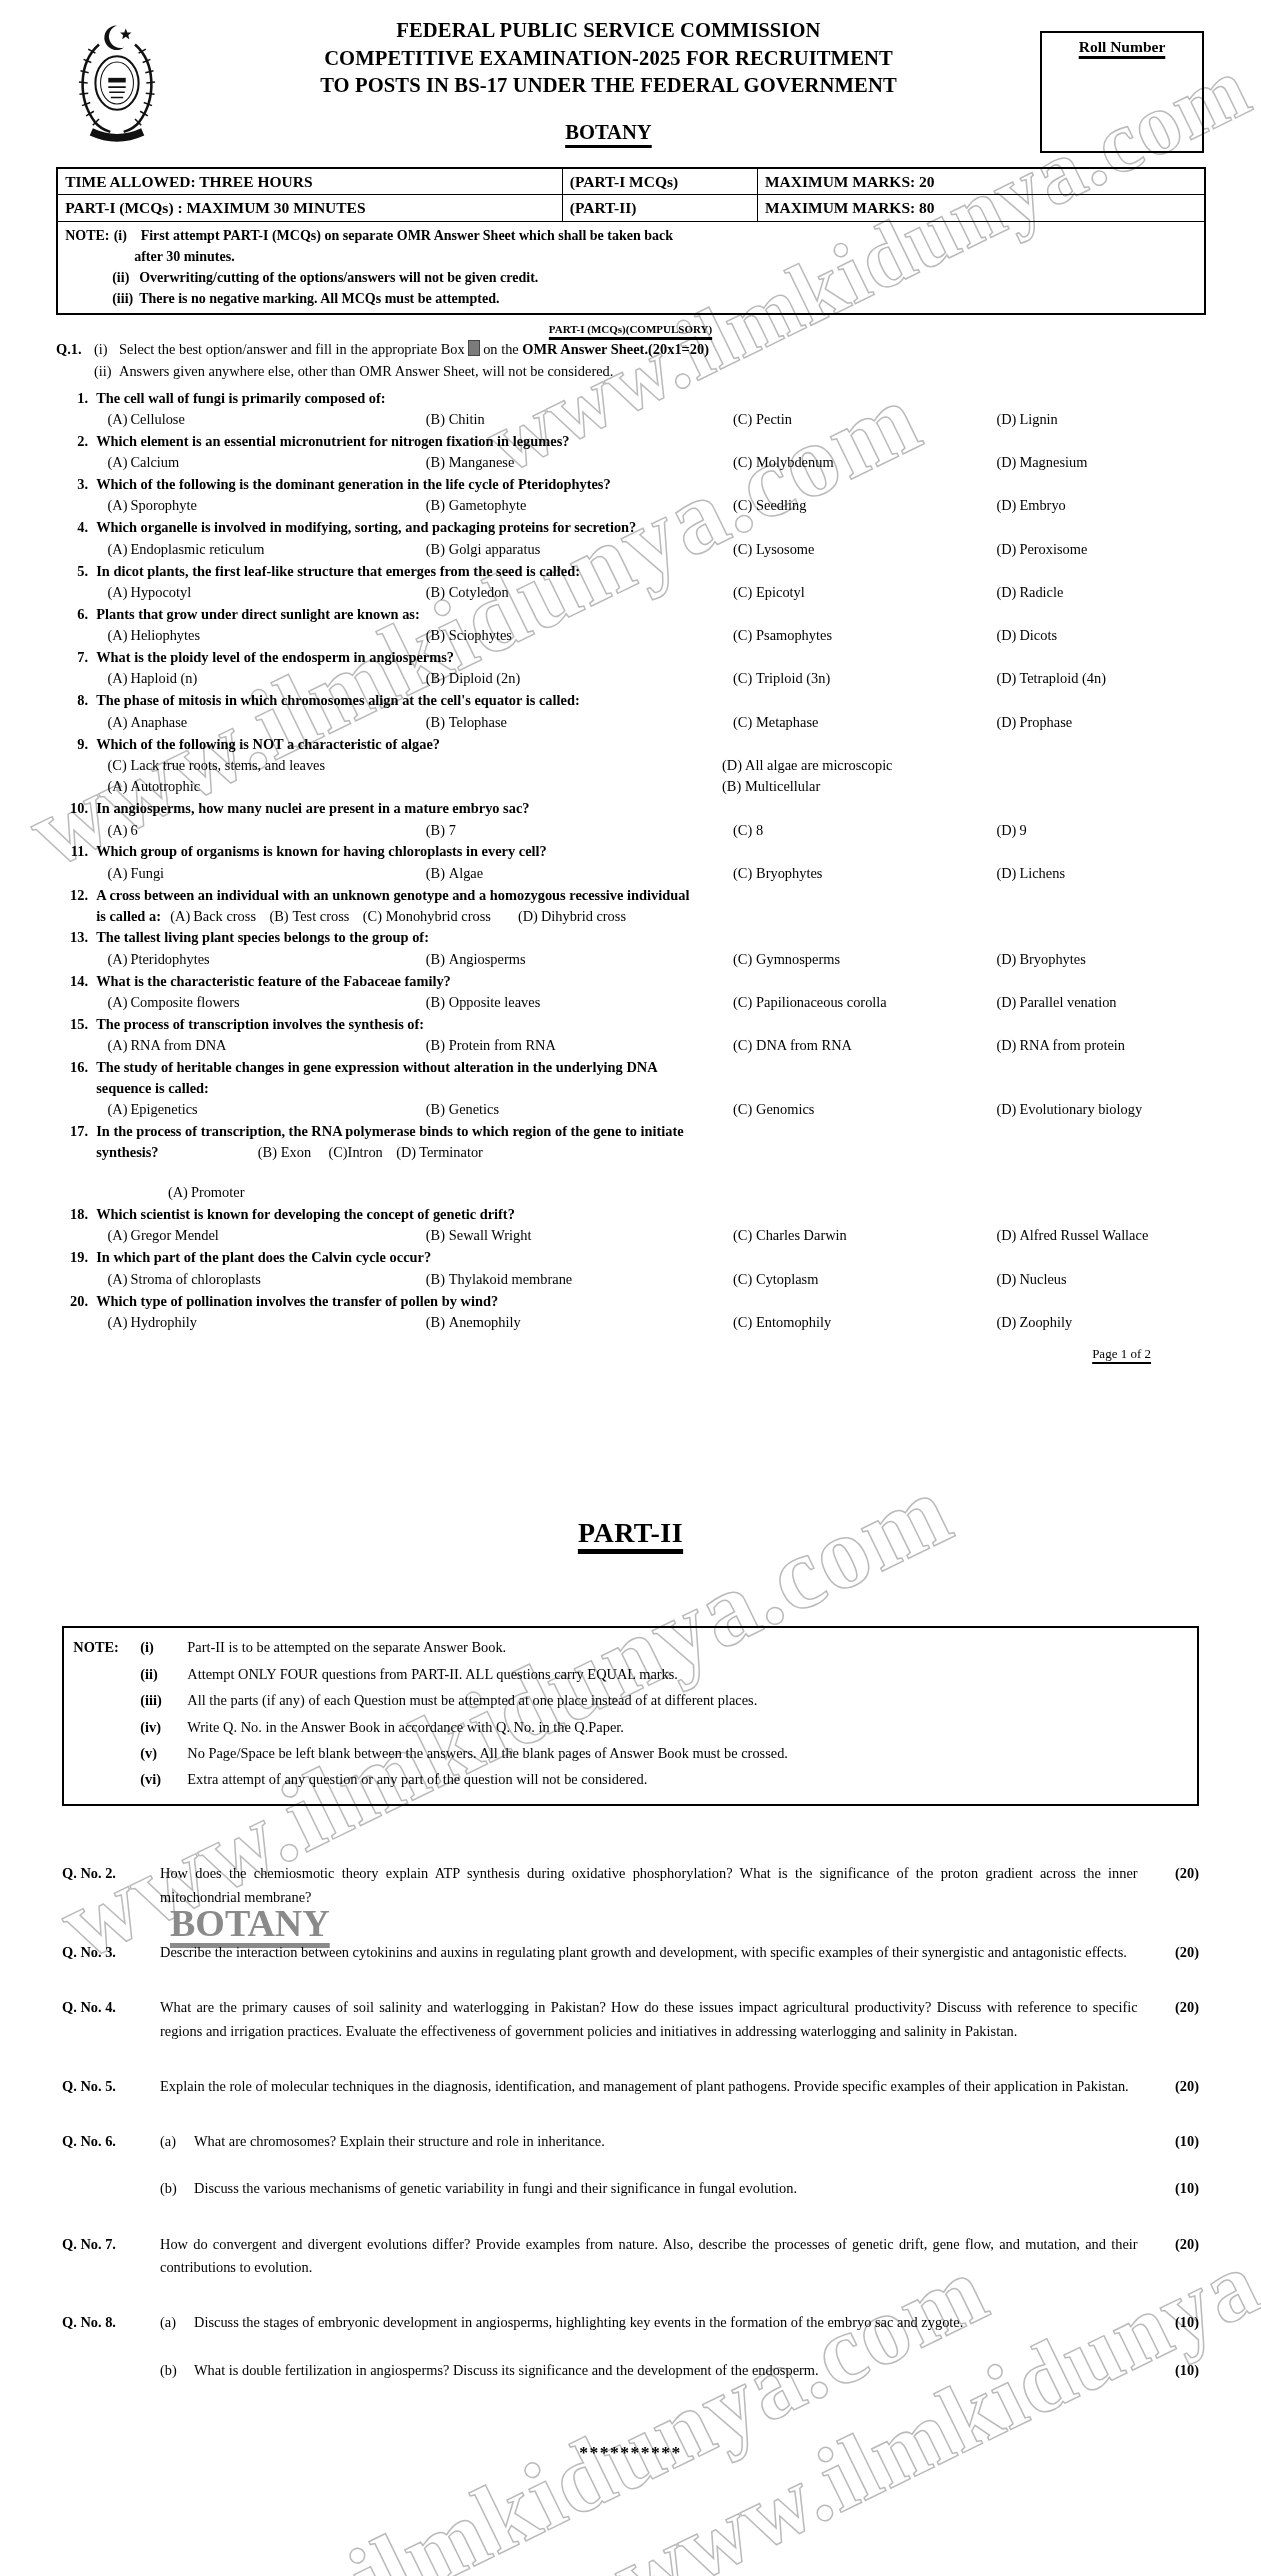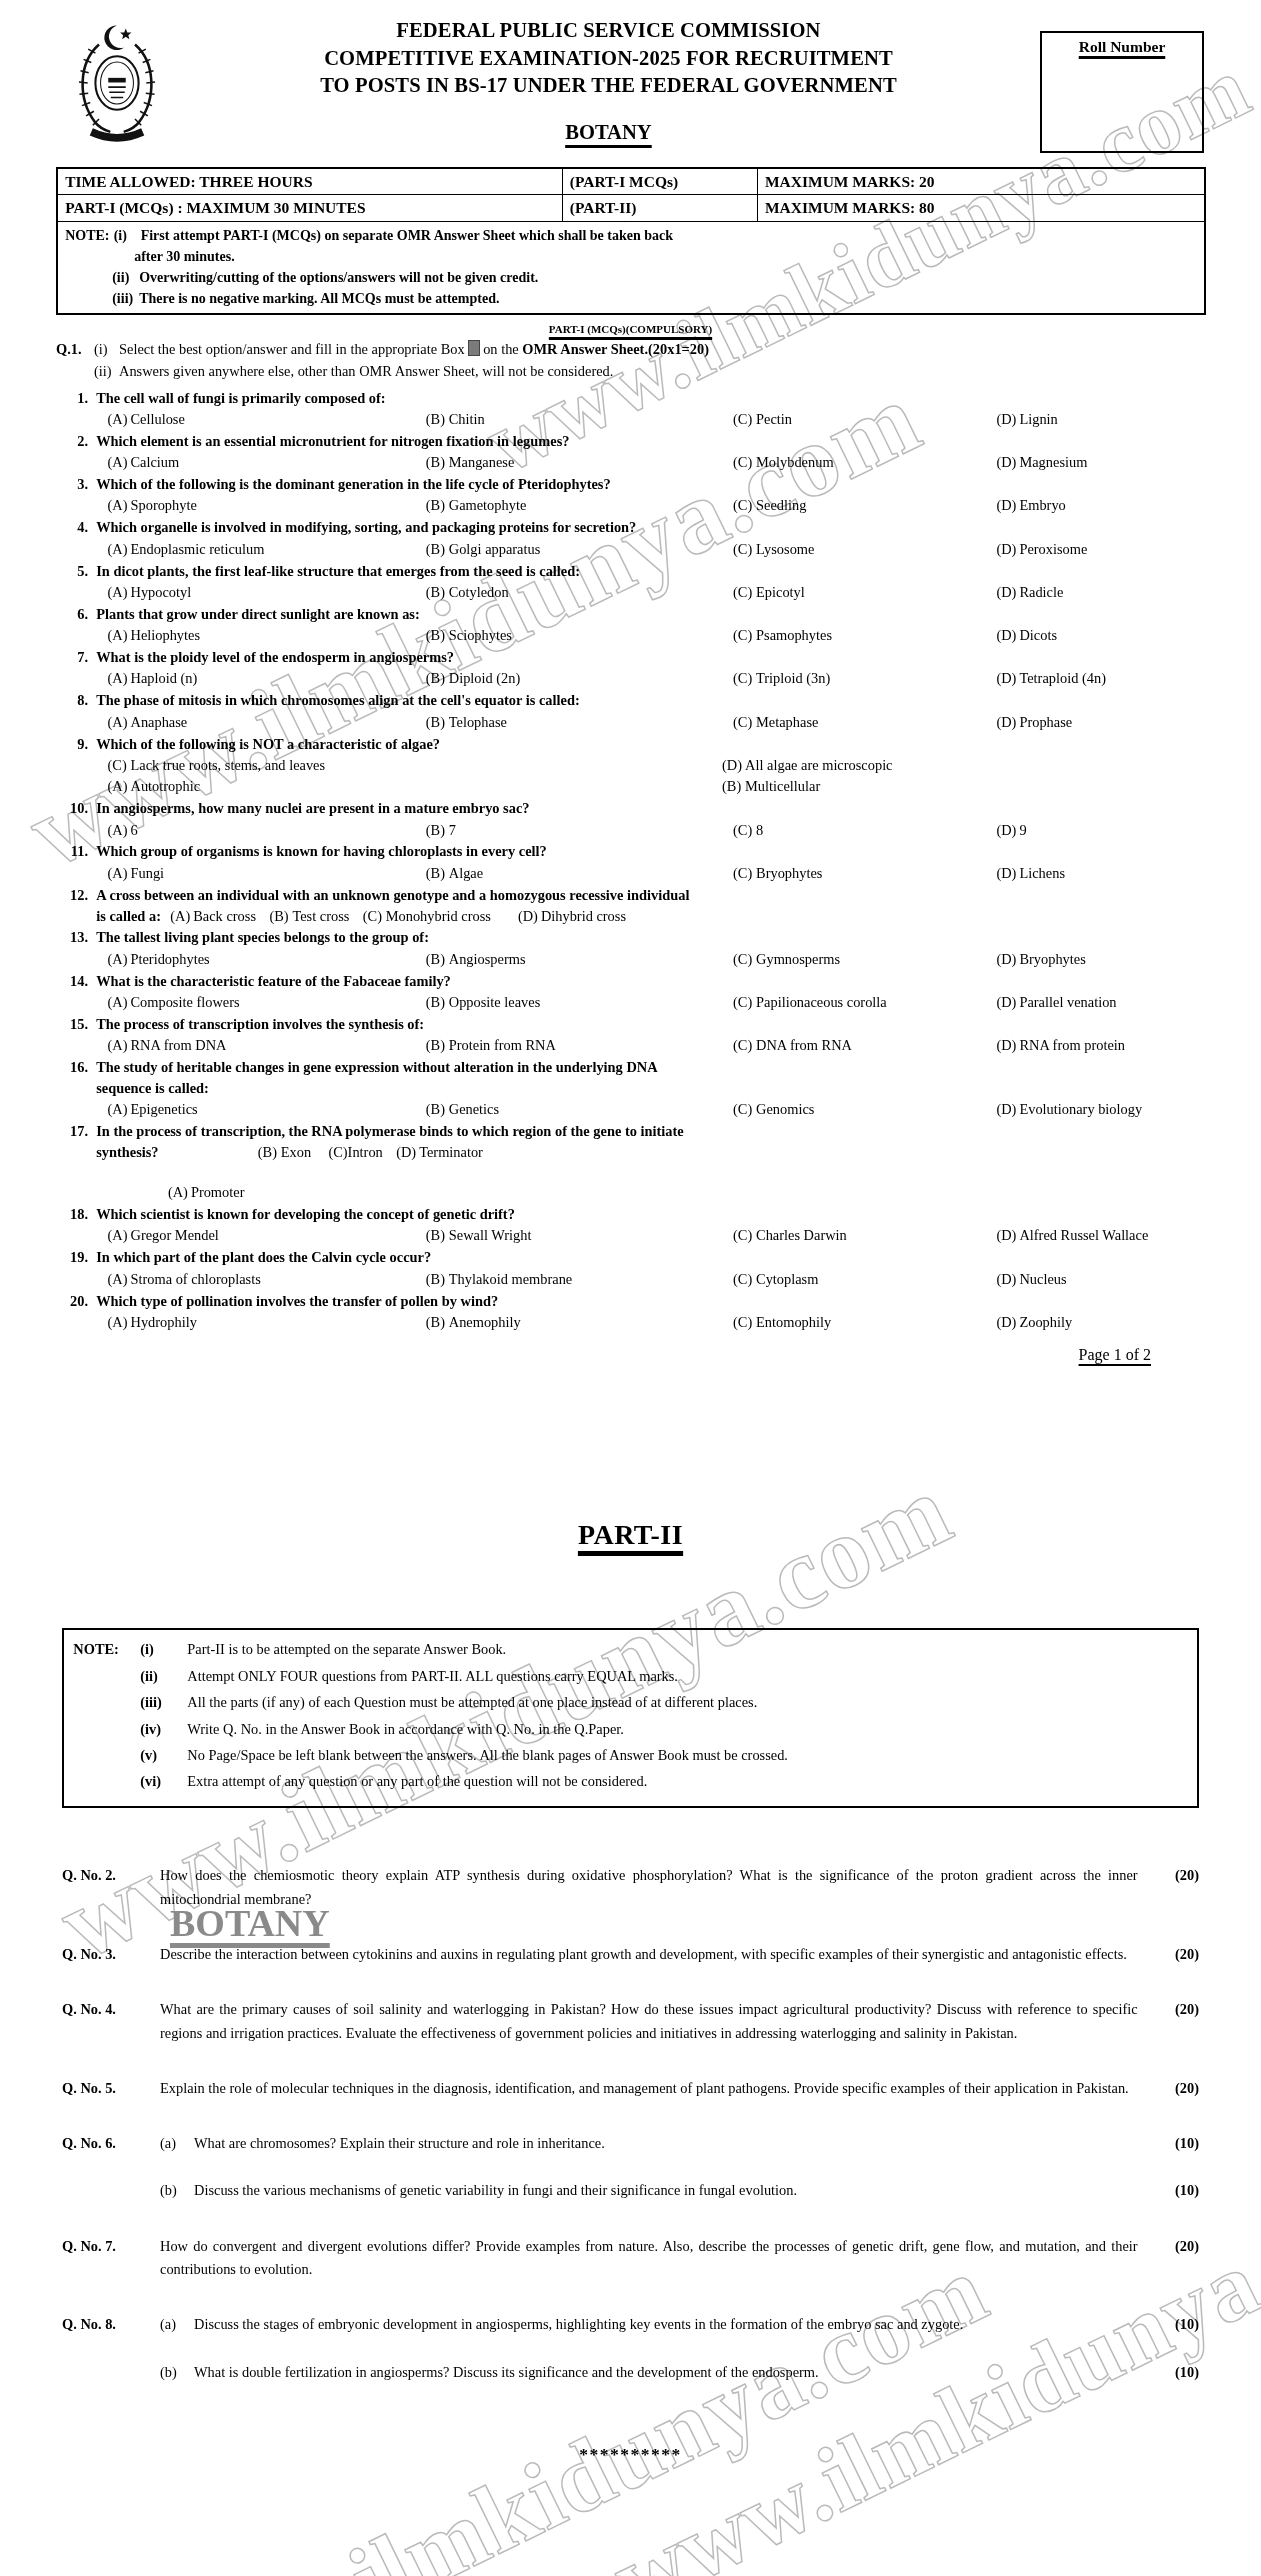--- a/index.html
+++ b/index.html
@@ -202,21 +202,21 @@
   
   .opts-2 .opt:nth-child(1) { flex: 0 0 56%; }
   .opts-2 .opt:nth-child(2) { flex: 0 0 44%; }
   
   .inline-tail { display: flex; }
   .inline-tail .stem-tail { flex: 0 0 auto; font-weight: 700; padding-right: 9.3px; }
 
   .page1-foot {
     text-align: right;
     margin: 13.4px 110px 0 0;
-    font-size: 16px;
+    font-size: 13px;
   }
   .page1-foot span {
     text-decoration: underline;
     text-decoration-thickness: 2.1px;
     text-underline-offset: 3.6px;
   }
 
   
   .part2-title {
     text-align: center;

